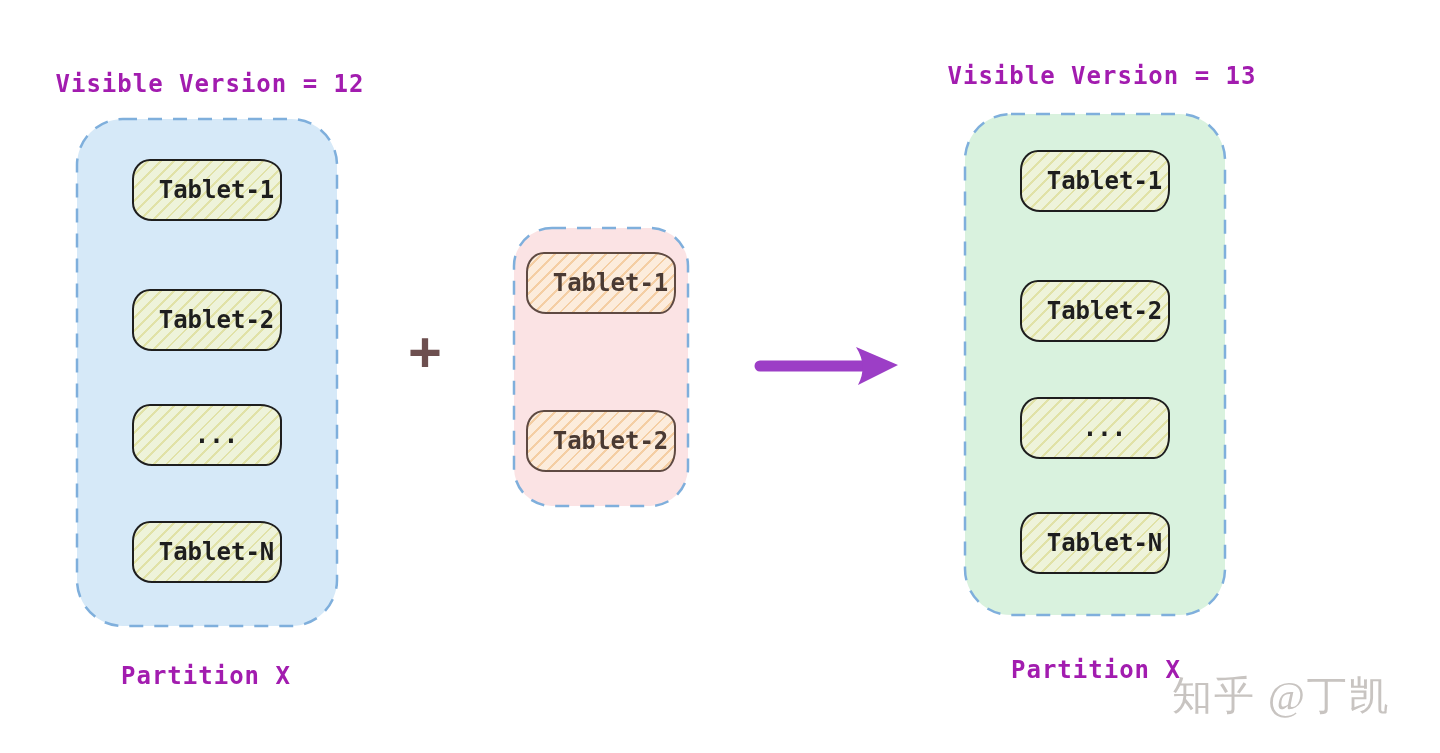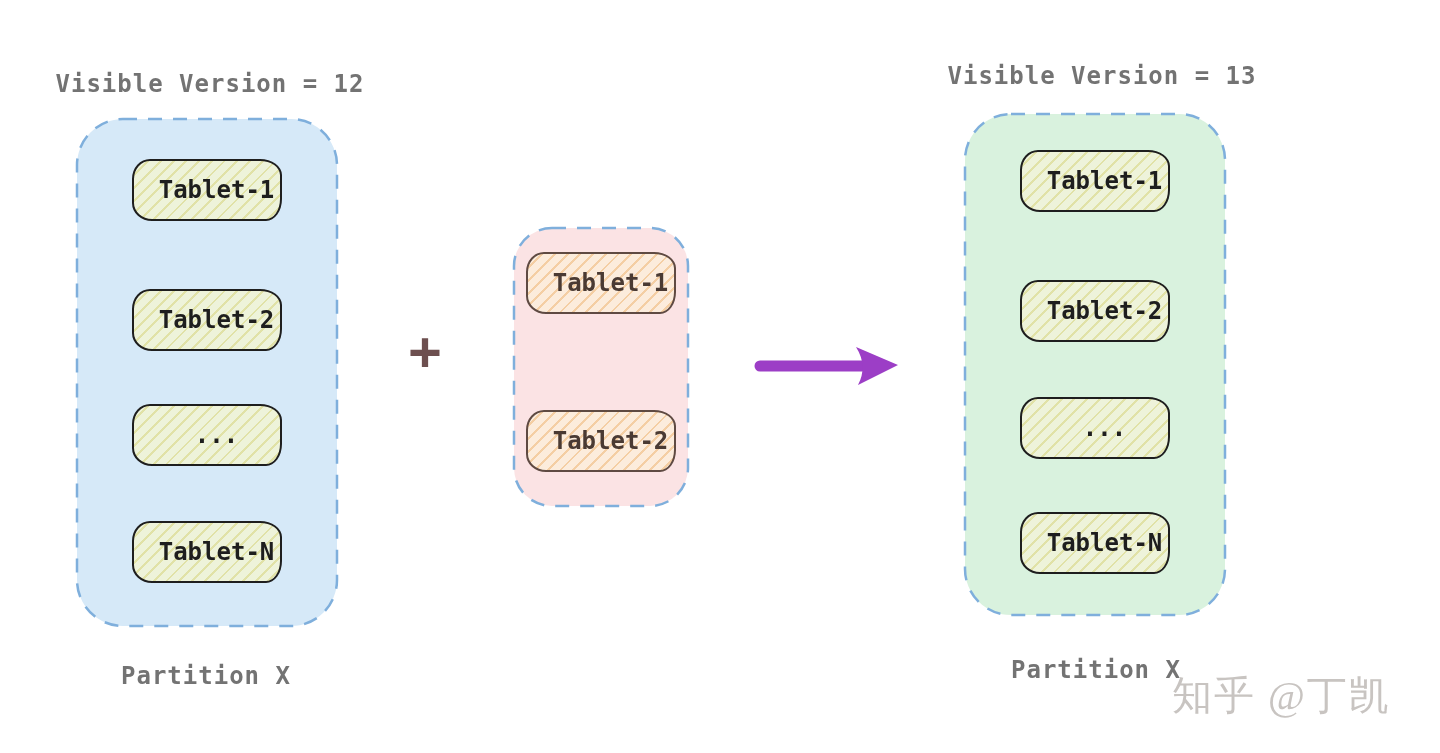--- a/index.html
+++ b/index.html
@@ -1,21 +1,21 @@
 <!DOCTYPE html>
 <html><head>
 <meta charset="utf-8">
 <style>
   html,body { margin:0; padding:0; background:#ffffff; }
   .canvas {
     position:relative; width:1440px; height:753px; background:#ffffff;
     font-family:"DejaVu Sans Mono", monospace; overflow:hidden;
   }
   .diagram-label {
-    position:absolute; color:#737373; font-size:24px; font-weight:bold;
+    position:absolute; color:#a21caf; font-size:24px; font-weight:bold;
     text-align:center; white-space:nowrap; letter-spacing:1px;
   }
   .panel { position:absolute; }
   .panel svg.outline { position:absolute; left:0; top:0; }
   .tablet {
     position:absolute; left:50%; transform:translateX(-50%);
     width:150px; height:62px; display:flex; align-items:center; justify-content:center;
     font-size:24px; font-weight:bold; box-sizing:border-box;
     border-radius:18px 22px 16px 20px / 20px 16px 22px 18px;
     padding-left:19px;

